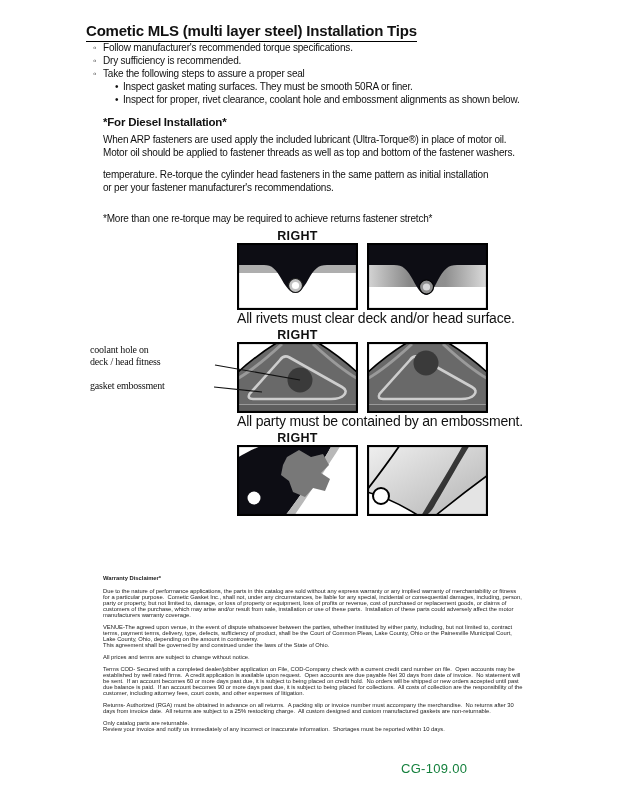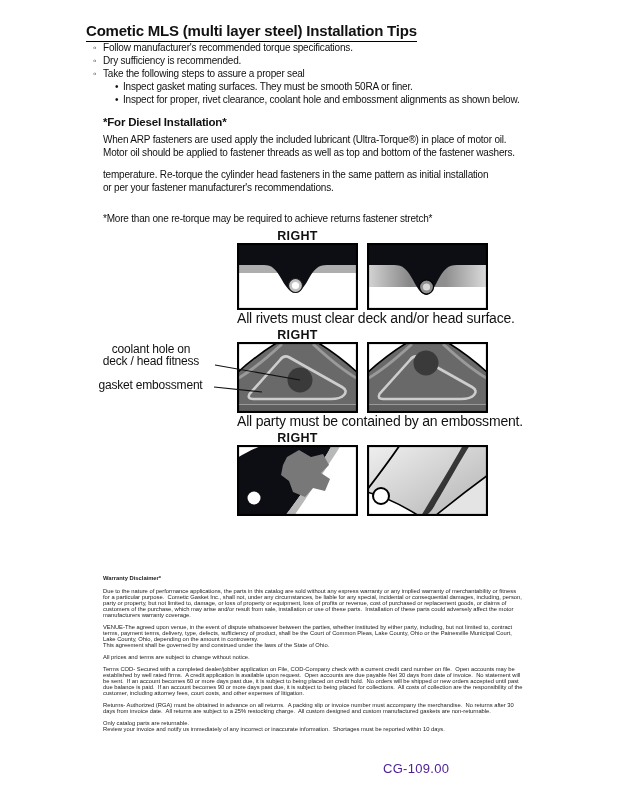--- a/index.html
+++ b/index.html
@@ -19,27 +19,27 @@
   .tips .sub .glyph{width:8px;flex:0 0 8px;}
   .diesel-head{left:103px;top:116px;font-size:11.5px;font-weight:bold;letter-spacing:-0.2px;}
   .bodytext{left:103px;width:440px;font-size:10px;letter-spacing:-0.2px;line-height:13px;}
   .p1{top:133px;} .p2{top:168px;} .p3{top:212px;}
 
   .pairlabels{width:251px;display:flex;justify-content:space-between;flex-direction:column;}
   .pairlabels div{width:121px;text-align:center;font-weight:bold;font-size:12.5px;letter-spacing:0.3px;}
   .pairboxes{width:251px;display:flex;justify-content:space-between;}
   .caption{font-size:14px;letter-spacing:-0.2px;line-height:12px;color:#111;}
 
-  .annot{font-size:12px;letter-spacing:-0.2px;line-height:11.5px;text-align:center;color:#111;}
+  .annot{font-size:10px;letter-spacing:-0.2px;line-height:11.5px;text-align:left;color:#111;font-family:Liberation Serif, serif;}
 
   .legal{left:103px;top:575px;width:420px;font-size:5.8px;line-height:6px;color:#222;}
   .legal .lh{font-weight:bold;margin-bottom:7px;}
   .legal p{margin:0 0 6px 0;white-space:pre-wrap;}
   .legal p.tight{margin-bottom:0;}
-  .footer{left:383px;top:761px;font-size:13px;letter-spacing:0.3px;color:#4c1d95;}
+  .footer{left:401px;top:761px;font-size:13px;letter-spacing:0.3px;color:#15803d;}
   svg{display:block;}
 </style>
 </head>
 <body>
 
 <div class="page">
 
   <div class="abs doc-title">
     <span>Cometic MLS (multi layer steel) Installation Tips</span>
   </div>

